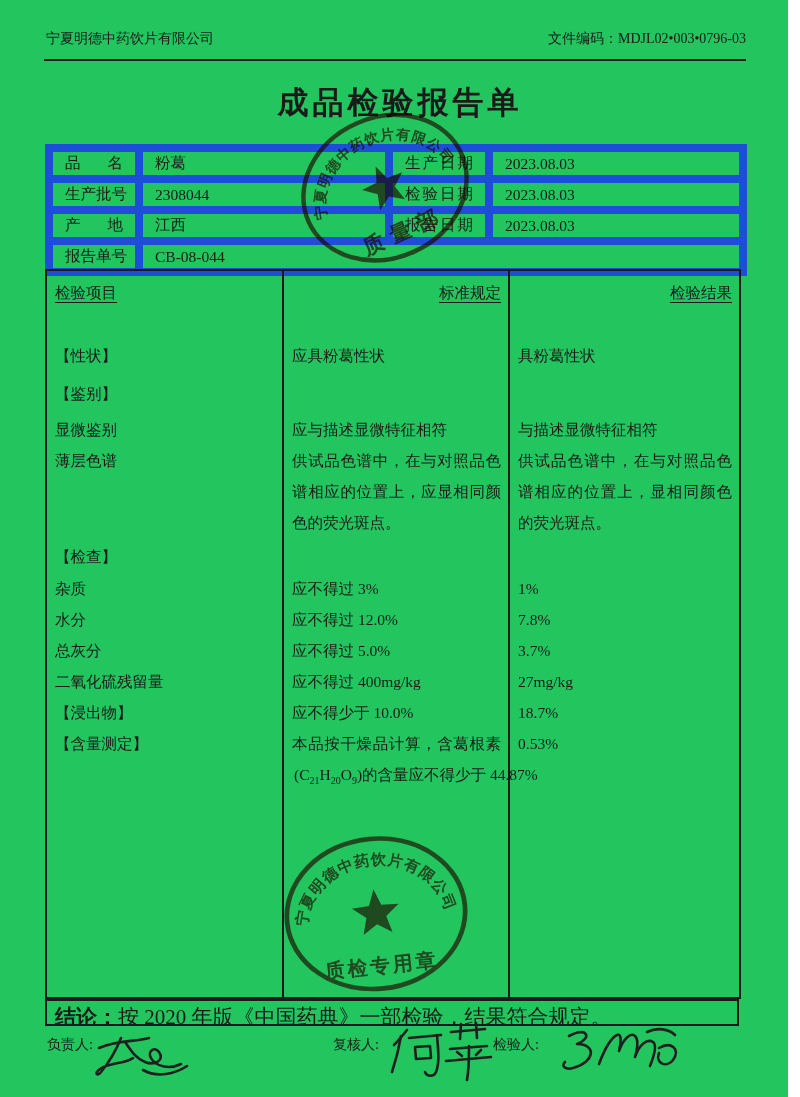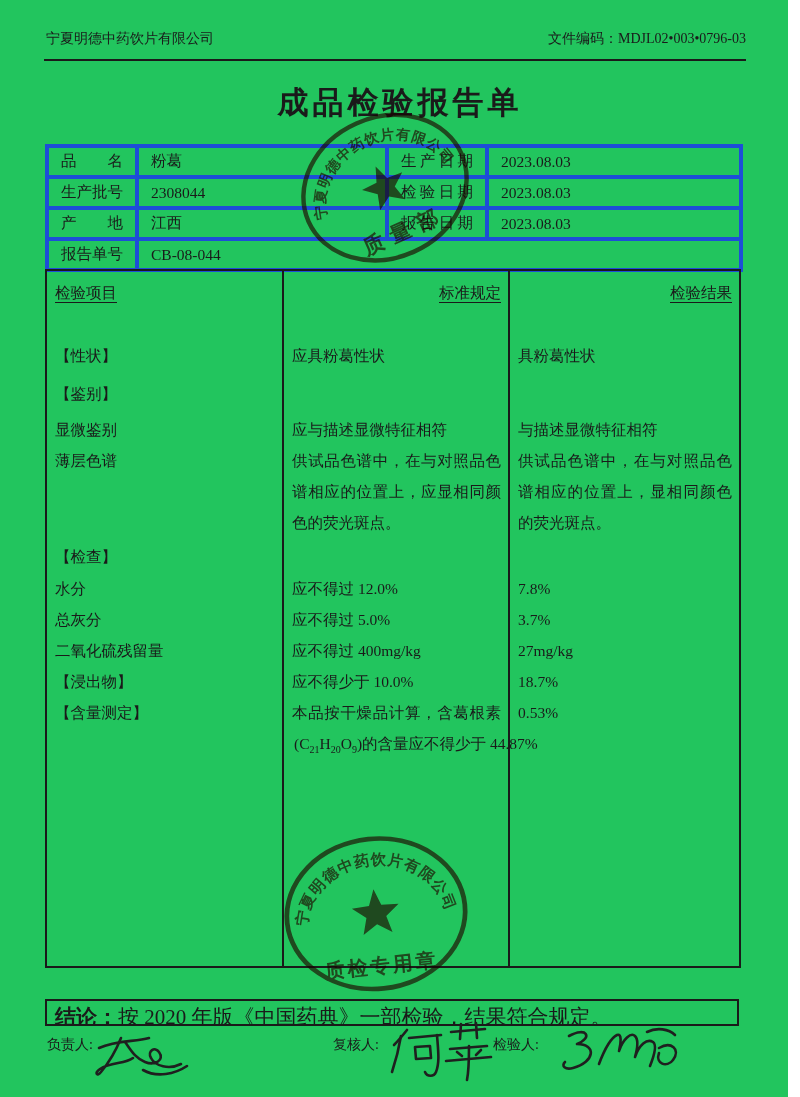--- a/index.html
+++ b/index.html
@@ -13,21 +13,21 @@
 
   
   .doc-header { position: absolute; top: 30px; left: 46px; width: 700px; display: flex; justify-content: space-between; font-size: 14px; }
   .file-code { white-space: nowrap; }
   .rule { position: absolute; top: 59px; left: 44px; width: 702px; border-top: 2px solid #1a1a1a; }
 
   .title { position: absolute; top: 82px; left: 0; width: 800px; text-align: center; font-size: 31px; font-weight: bold; letter-spacing: 4px; }
 
   
   .info-table { position: absolute; top: 144px; left: 45px; width: 694px; border-collapse: collapse; table-layout: fixed; font-size: 15.5px; }
-  .info-table td { border: 4px solid #1d4ed8; height: 31px; padding: 0 12px; white-space: nowrap; overflow: hidden; }
+  .info-table td { border: 8px solid #1d4ed8; height: 31px; padding: 0 12px; white-space: nowrap; overflow: hidden; }
   .info-table td.lbl { text-align: justify; text-align-last: justify; }
 
   
   .main-table { position: absolute; top: 269px; left: 45px; width: 694px; border-collapse: collapse; table-layout: fixed; font-size: 15.5px; }
   .main-table { border: 2px solid #1a1a1a; }
   .main-table td { vertical-align: top; line-height: 31px; padding: 0 7px 0 8px; }
   .main-table td + td { border-left: 2px solid #1a1a1a; }
   .main-table td.c1 { }
   .main-table tr.hdr td { padding-top: 12px; line-height: 20px; }
   .main-table tr.hdr .hd { text-decoration: underline; text-underline-offset: 4px; }
@@ -133,20 +133,25 @@
     </tr>
     <tr class="h96">
       <td class="c1">薄层色谱</td>
       <td class="just">供试品色谱中，在与对照品色谱相应的位置上，应显相同颜色的荧光斑点。</td>
       <td class="just">供试品色谱中，在与对照品色谱相应的位置上，显相同颜色的荧光斑点。</td>
     </tr>
     <tr class="h32">
       <td class="c1">【检查】</td>
       <td></td>
       <td></td>
+    </tr>
+    <tr class="h31">
+      <td class="c1">杂质</td>
+      <td>应不得过 3%</td>
+      <td>1%</td>
     </tr>
     <tr class="h31">
       <td class="c1">水分</td>
       <td>应不得过 12.0%</td>
       <td>7.8%</td>
     </tr>
     <tr class="h31">
       <td class="c1">总灰分</td>
       <td>应不得过 5.0%</td>
       <td>3.7%</td>

